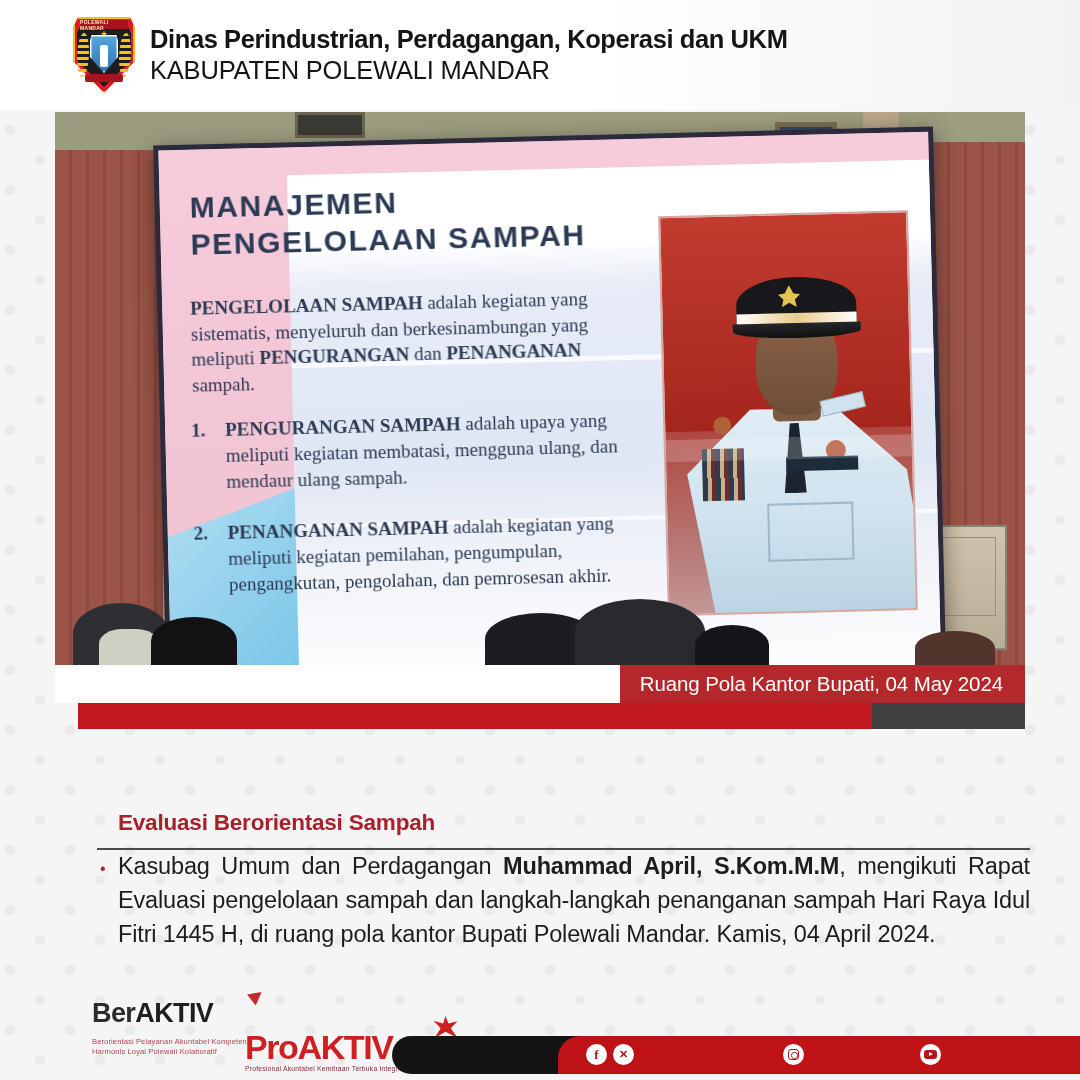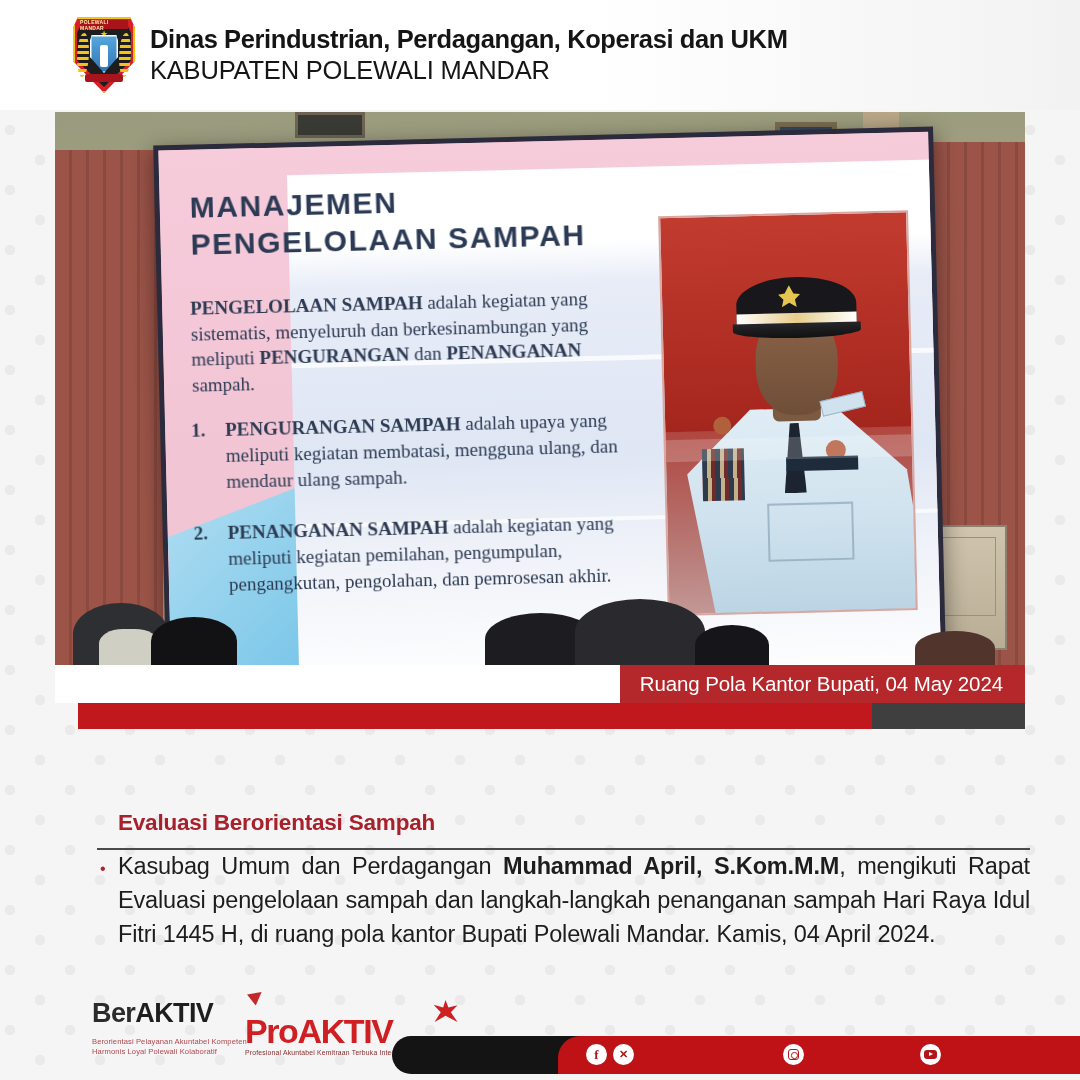--- a/index.html
+++ b/index.html
@@ -211,21 +211,21 @@
   #footer { position:absolute; left:0; bottom:0; width:1080px; height:84px; }
   .berakhlak { position:absolute; left:92px; bottom:22px; }
   .berakhlak .big { font-size:27px; font-weight:bold; color:#2b2b2b; letter-spacing:-0.6px; position:relative; }
   .berakhlak .big .akh { color:#1e1e1e; }
   .berakhlak .arrow {
     position:absolute; right:-16px; top:-9px; width:0; height:0;
     border-left:13px solid #c3282c; border-top:7px solid transparent; border-bottom:7px solid transparent;
     transform:rotate(-38deg);
   }
   .berakhlak .tag { font-size:7.6px; color:#b0474d; line-height:1.4; margin-top:8px; letter-spacing:.1px; }
-  .proaktiv { position:absolute; left:245px; bottom:24px; }
+  .proaktiv { position:absolute; left:245px; bottom:8px; }
   .proaktiv .big { font-size:34px; font-weight:bold; color:#cf1f22; letter-spacing:-1.4px; position:relative; }
   .proaktiv .spark {
     position:absolute; right:-20px; top:-12px; width:24px; height:22px; background:#cf1f22;
     clip-path:polygon(50% 0%, 62% 34%, 100% 24%, 72% 56%, 100% 100%, 50% 72%, 4% 100%, 30% 56%, 0% 22%, 40% 34%);
   }
   .proaktiv .tag { font-size:6.8px; color:#8a2b2e; letter-spacing:.2px; margin-top:-2px; }
 
   #dark-pill {
     position:absolute; left:392px; bottom:6px; width:420px; height:38px;
     background:#141414; border-radius:20px 0 0 20px;

